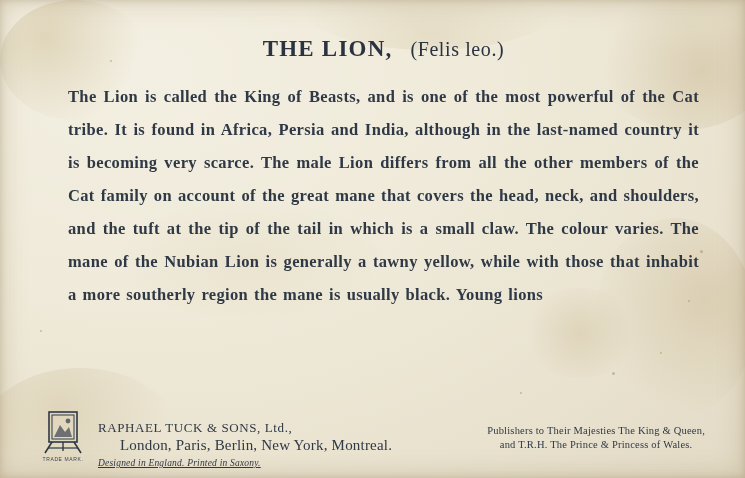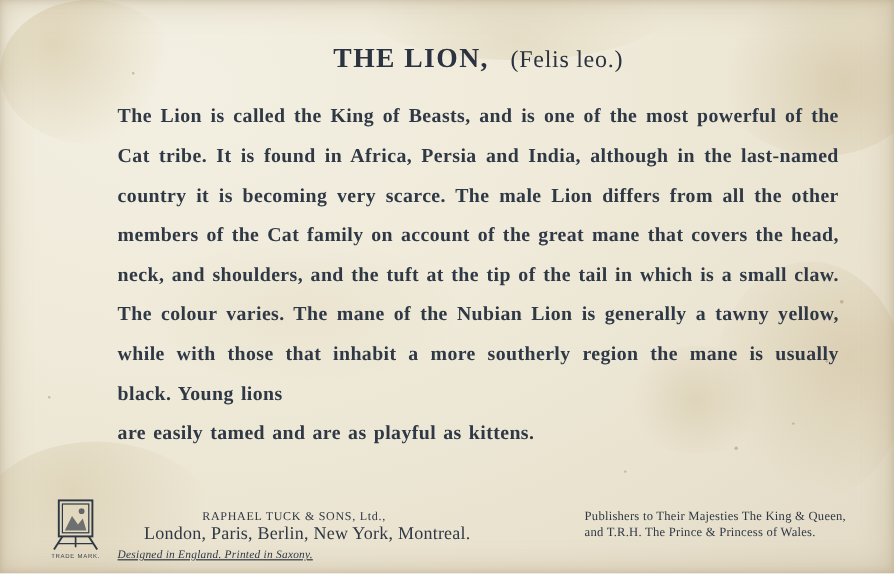--- a/index.html
+++ b/index.html
@@ -48,22 +48,21 @@
   .edge {
     position: absolute;
     inset: 0;
     box-shadow: inset 0 0 26px rgba(160,140,100,0.38), inset 0 0 6px rgba(140,120,85,0.30);
     pointer-events: none;
   }
 
   .content {
     position: relative;
     z-index: 3;
-    padding: 28px 40px 0 48px;
-    margin-left: 44px;
+    padding: 28px 40px 0 62px;
   }
 
   .title {
     text-align: center;
     color: #2b3340;
     font-weight: bold;
     font-size: 23px;
     letter-spacing: 1.2px;
     margin: 8px 0 18px 0;
   }
@@ -114,40 +113,39 @@
     letter-spacing: 0.6px;
     color: #3a4450;
     margin-top: 2px;
     font-family: "Liberation Sans", sans-serif;
   }
   .brand-lines {
     color: #2f3845;
     padding-top: 10px;
   }
   .brand-lines .l1 {
-    font-size: 10px;
+    font-size: 13px;
     letter-spacing: 0.6px;
-    text-align: center;
   }
   .brand-lines .l2 {
     font-size: 15px;
     letter-spacing: 0.2px;
     padding-left: 22px;
     margin-top: 1px;
   }
   .brand-lines .l3 {
     font-size: 9.5px;
     font-style: italic;
     letter-spacing: 0.2px;
     margin-top: 4px;
     text-decoration: underline;
   }
   .publishers {
     color: #2f3845;
-    text-align: left;
+    text-align: center;
     font-size: 10.5px;
     line-height: 14px;
     letter-spacing: 0.2px;
     padding-bottom: 16px;
     margin-left: 10px;
   }
 </style>
 </head>
 <body>
 
@@ -171,21 +169,20 @@
 
   <div class="edge"></div>
 
   <div class="content">
     <div class="title">
       <span>THE LION,</span><span class="sci">(Felis leo.)</span>
     </div>
 
     <div class="body-text">
       <p>The Lion is called the King of Beasts, and is one of the most powerful of the Cat tribe.   It is found in Africa, Persia and India, although in the last-named country it is becoming very scarce.   The male Lion differs from all the other members of the Cat family on account of the great mane that covers the head, neck, and shoulders, and the tuft at the tip of the tail in which is a small claw.   The colour varies.   The mane of the Nubian Lion is generally a tawny yellow, while with those that inhabit a more southerly region the mane is usually black.   Young lions</p>
-      <p class="last">are easily tamed and are as playful as kittens.</p>
     </div>
   </div>
 
   <div class="footer">
     <div class="brand">
       <div class="tuck-mark">
         <svg width="46" height="44" viewBox="0 0 46 44">
           <rect x="9" y="2" width="28" height="30" fill="none" stroke="#2f3845" stroke-width="1.6"></rect>
           <rect x="12" y="5" width="22" height="24" fill="none" stroke="#2f3845" stroke-width="1"></rect>
           <path d="M14 27 L20 15 L25 22 L29 17 L32 27 Z" fill="#2f3845" opacity="0.65"></path>

